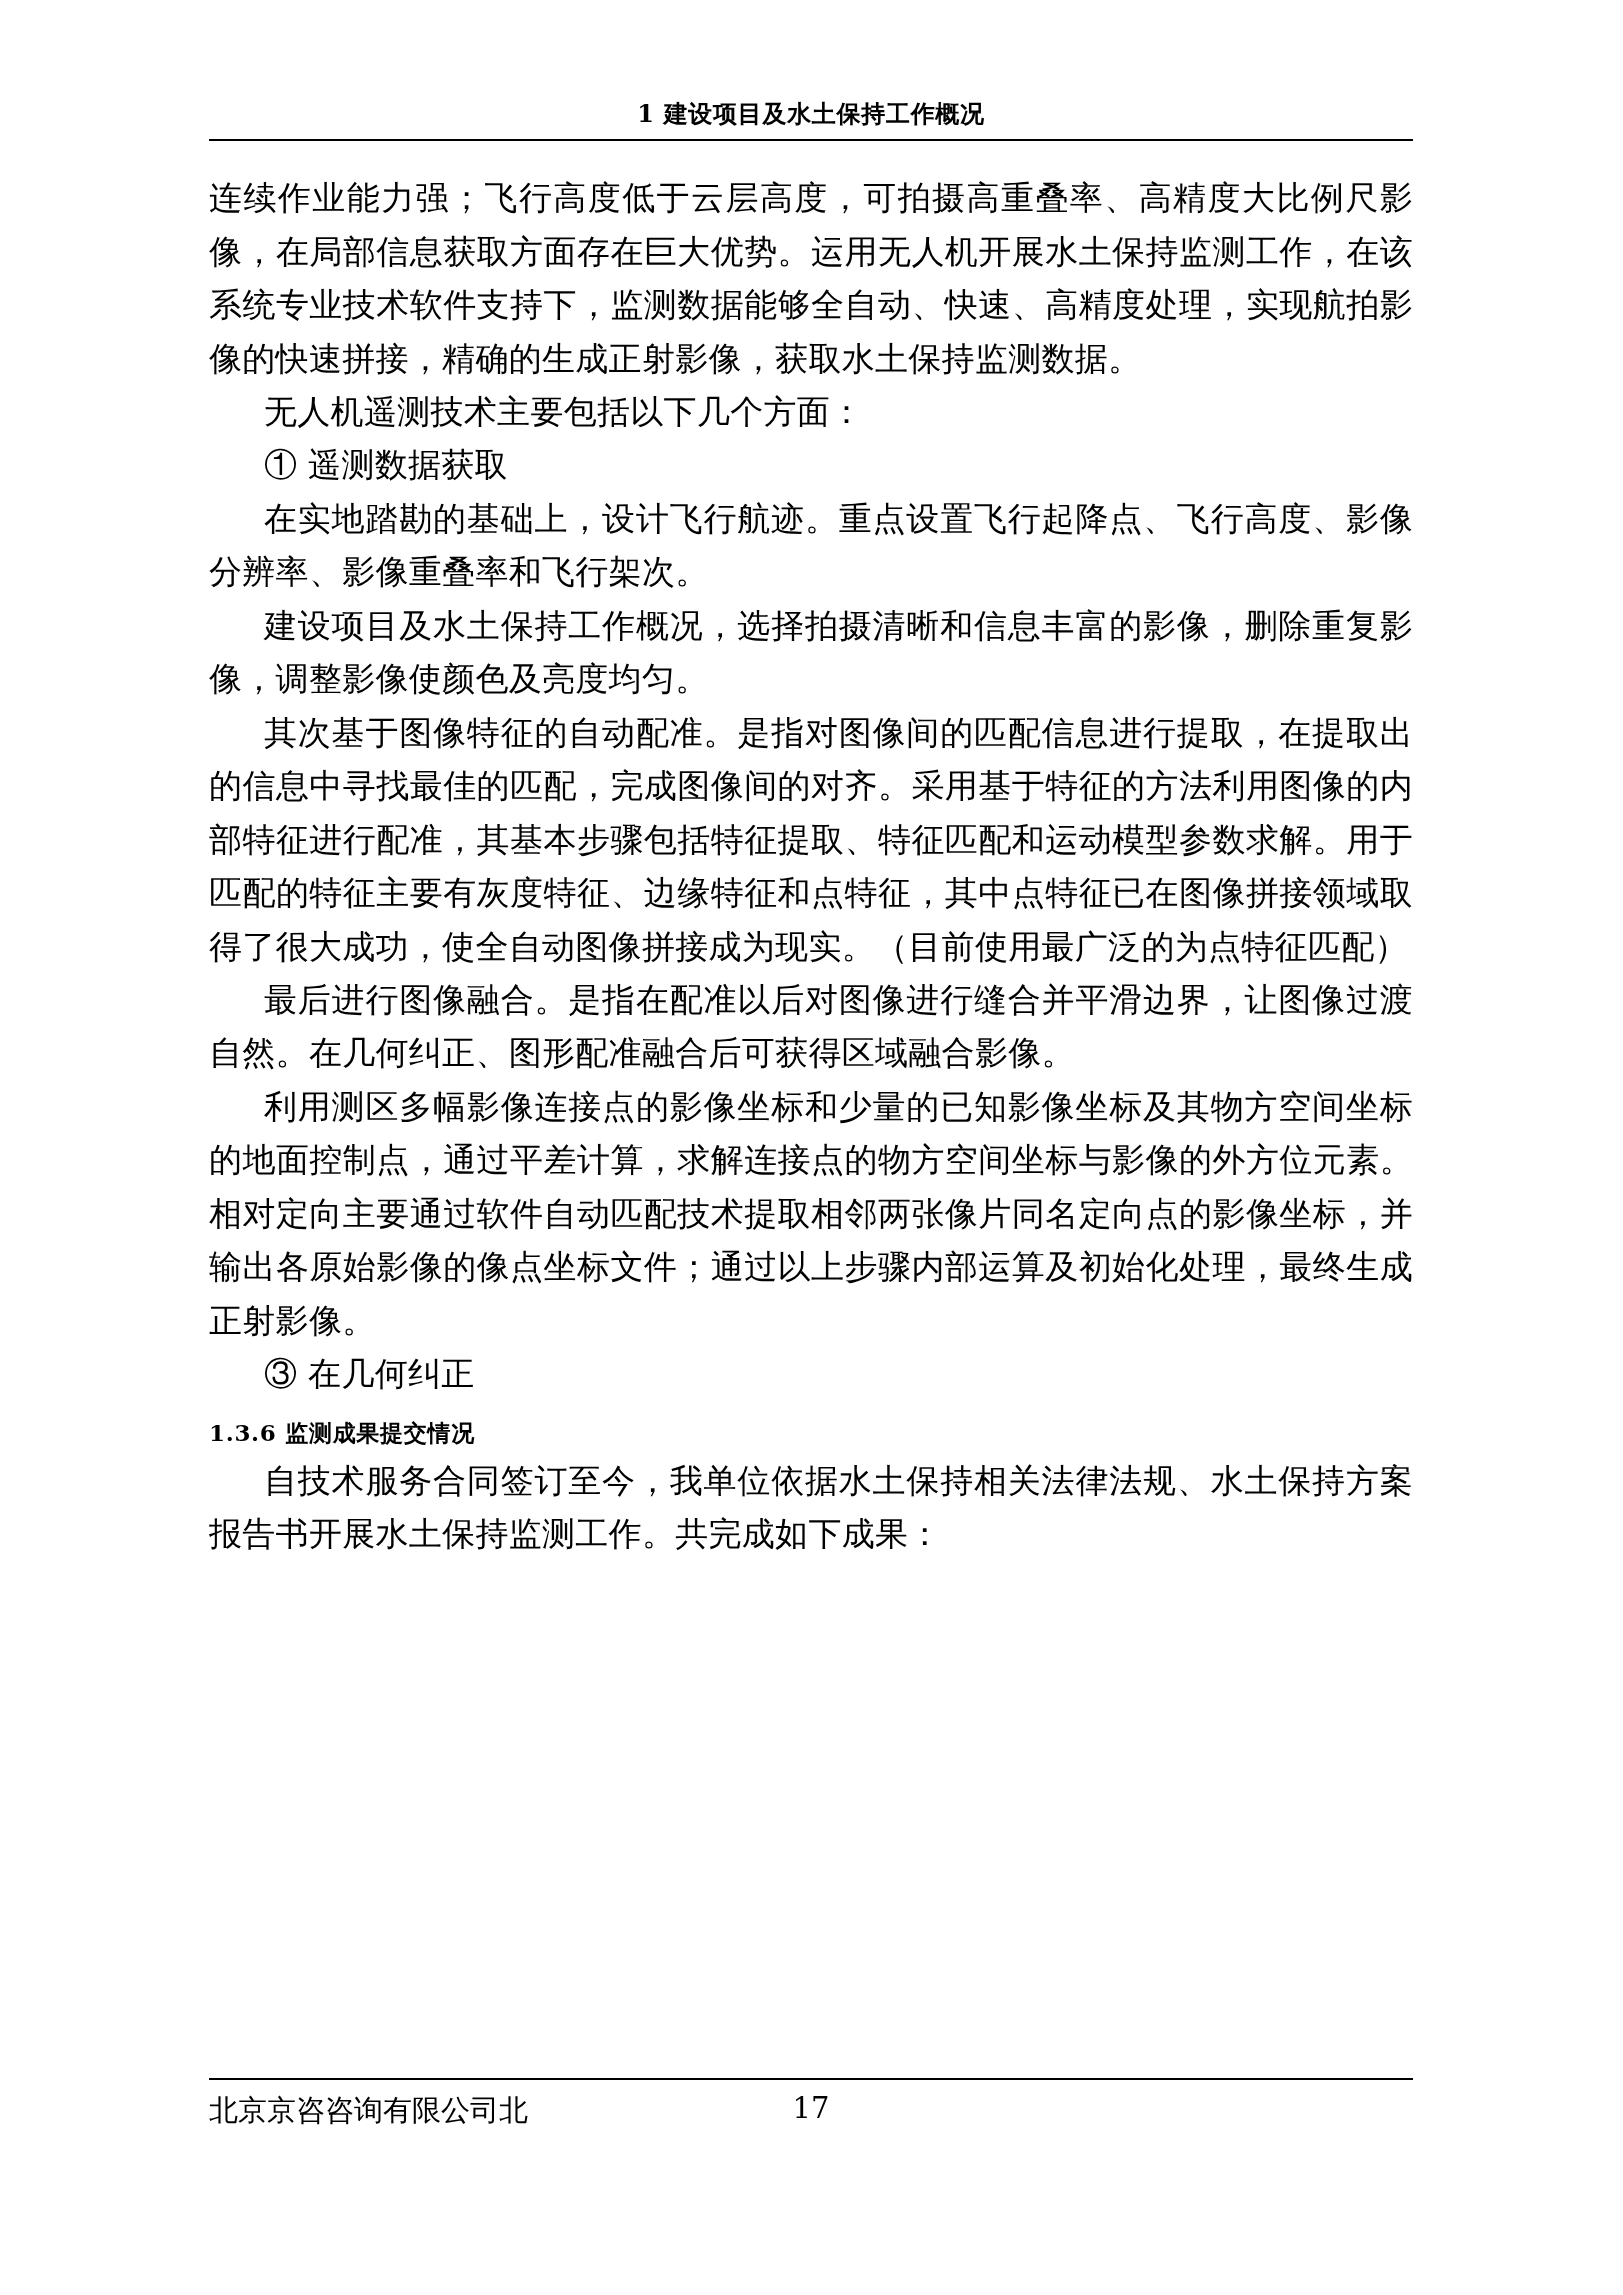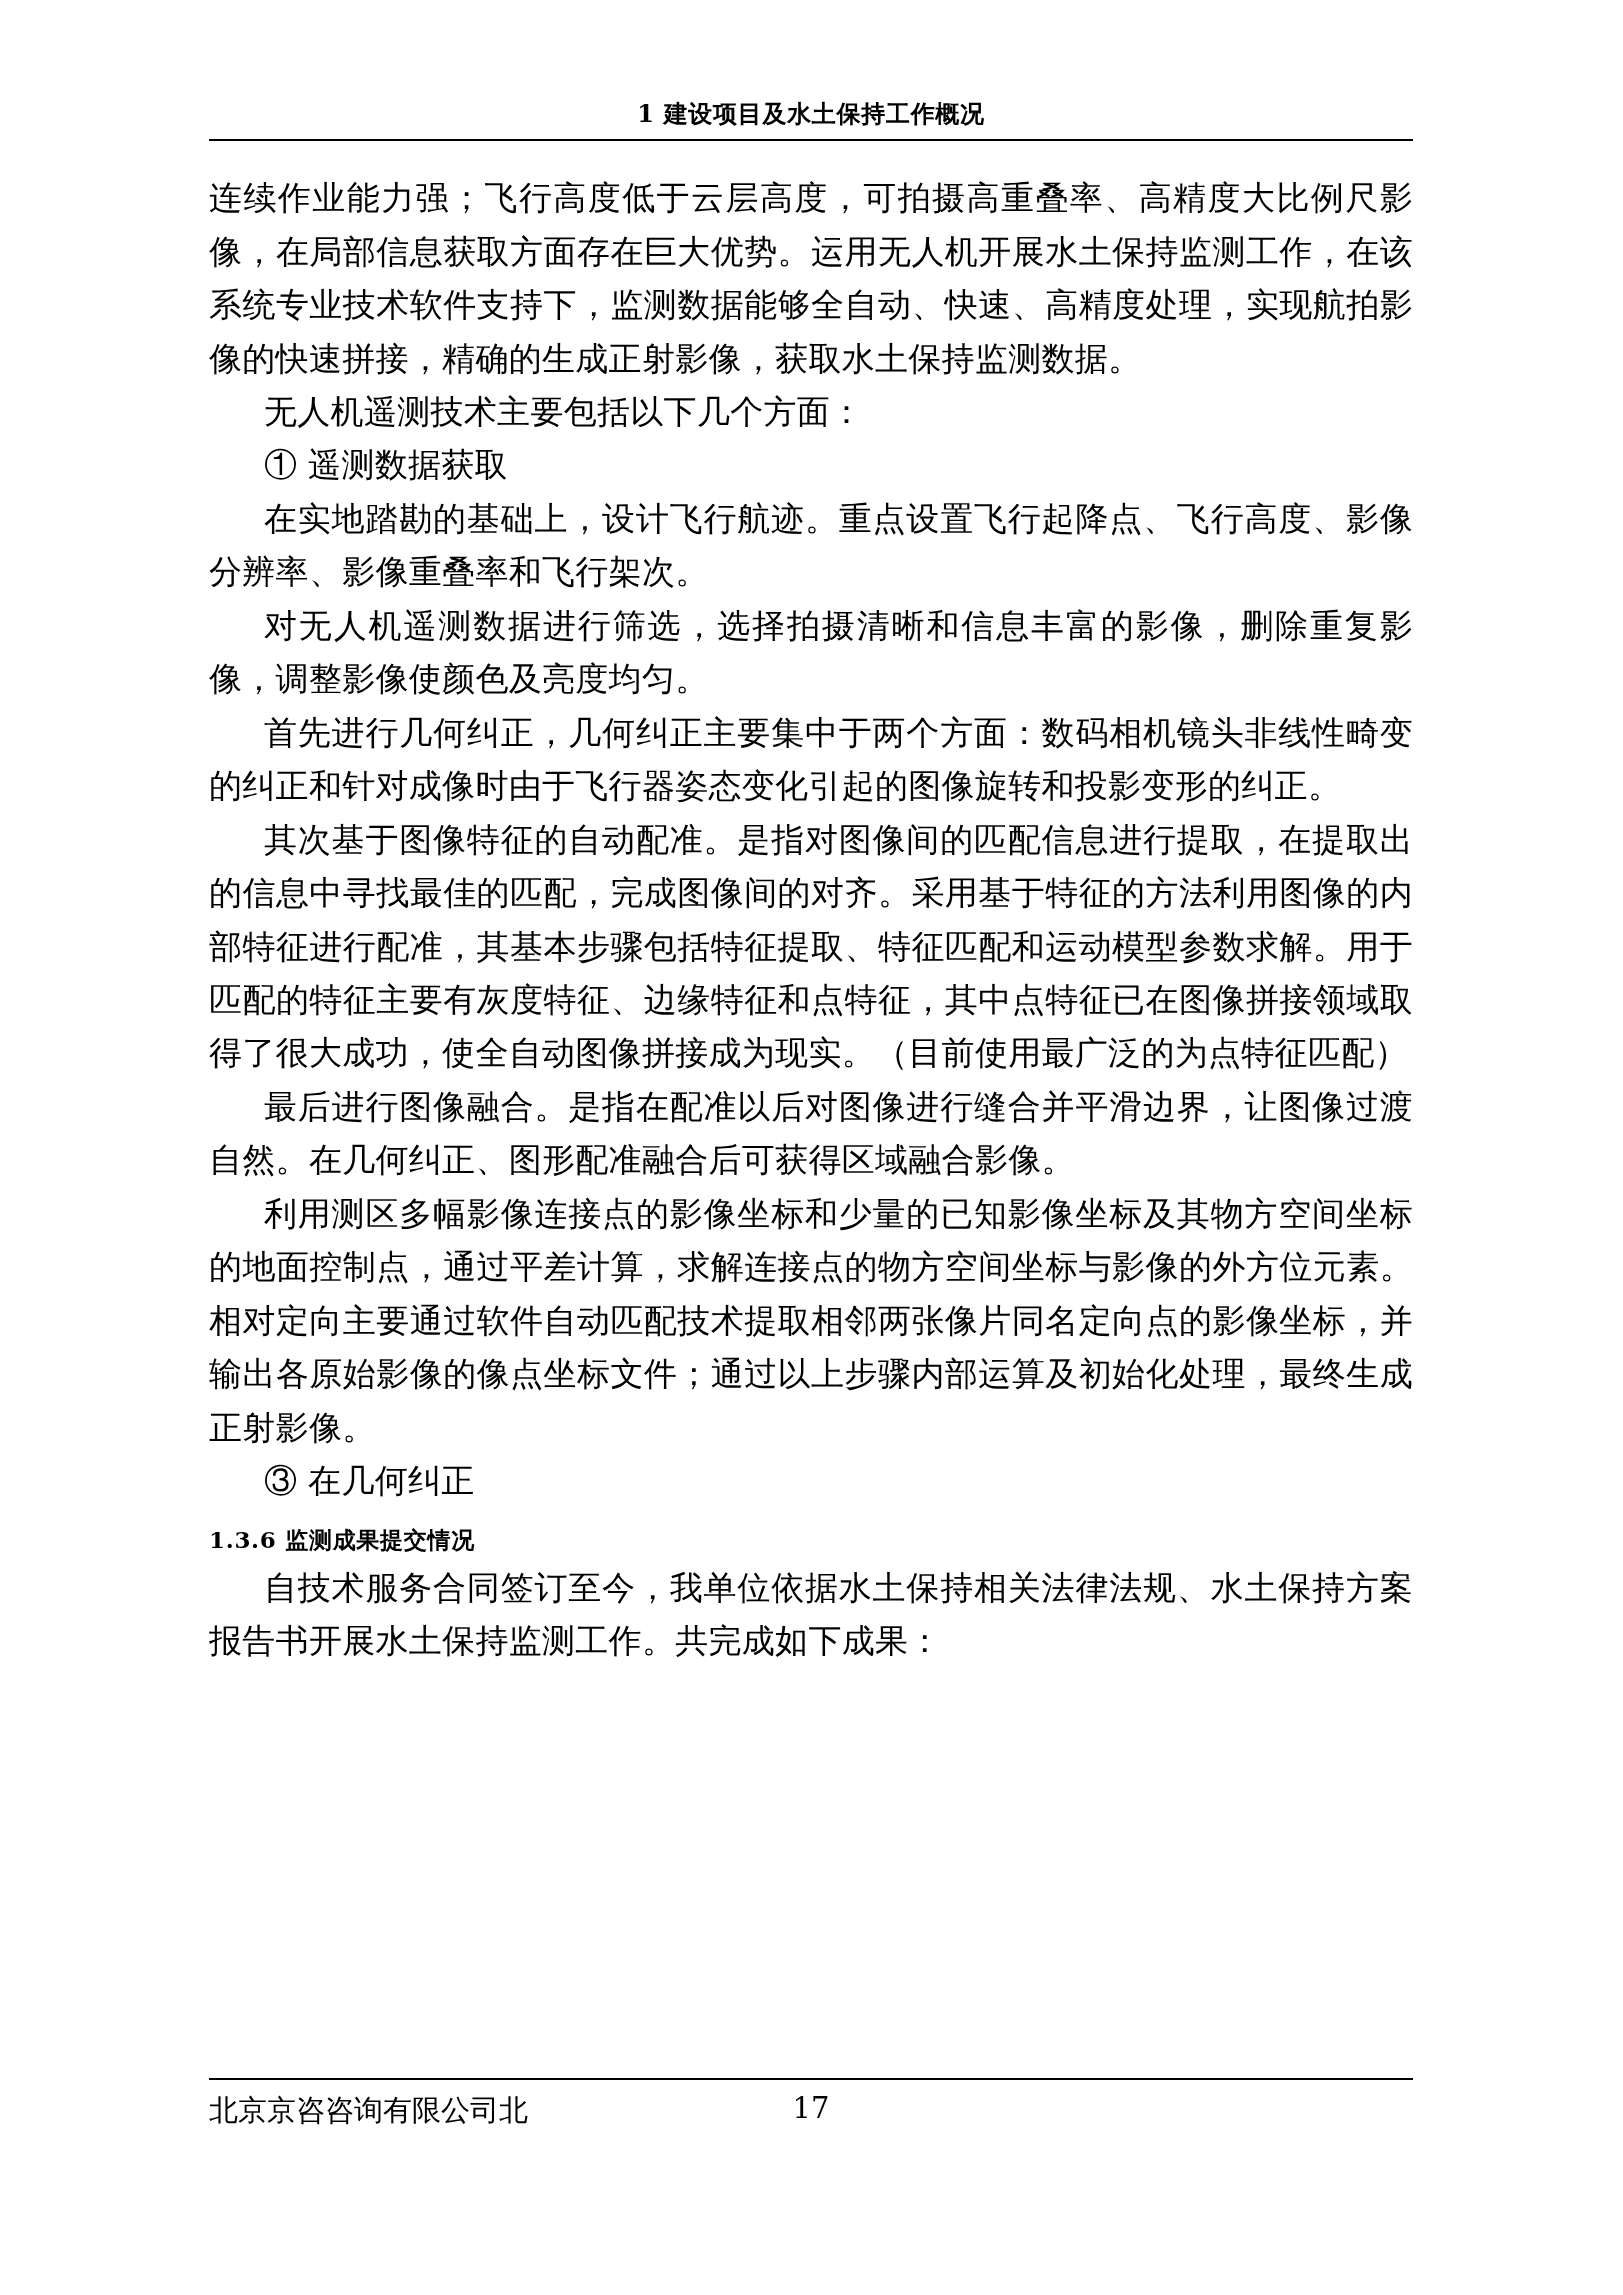--- a/index.html
+++ b/index.html
@@ -88,22 +88,21 @@
 
   <div class="content">
 
     <div class="header">1 建设项目及水土保持工作概况</div>
     <div class="header-rule"></div>
 
     <p class="body-text">连续作业能力强；飞行高度低于云层高度，可拍摄高重叠率、高精度大比例尺影像，在局部信息获取方面存在巨大优势。运用无人机开展水土保持监测工作，在该系统专业技术软件支持下，监测数据能够全自动、快速、高精度处理，实现航拍影像的快速拼接，精确的生成正射影像，获取水土保持监测数据。</p>
     <p class="body-text indent">无人机遥测技术主要包括以下几个方面：</p>
     <p class="body-text indent">① 遥测数据获取</p>
     <p class="body-text indent">在实地踏勘的基础上，设计飞行航迹。重点设置飞行起降点、飞行高度、影像分辨率、影像重叠率和飞行架次。</p>
-    <p class="body-text indent">对无人机遥测数据进行筛选，选择拍摄清晰和信息丰富的影像，删除重复影像，调整影像使颜色及亮度均匀。</p>
-    <p class="body-text indent">首先进行几何纠正，几何纠正主要集中于两个方面：数码相机镜头非线性畸变的纠正和针对成像时由于飞行器姿态变化引起的图像旋转和投影变形的纠正。</p>
+    <p class="body-text indent">建设项目及水土保持工作概况，选择拍摄清晰和信息丰富的影像，删除重复影像，调整影像使颜色及亮度均匀。</p>
     <p class="body-text indent">其次基于图像特征的自动配准。是指对图像间的匹配信息进行提取，在提取出的信息中寻找最佳的匹配，完成图像间的对齐。采用基于特征的方法利用图像的内部特征进行配准，其基本步骤包括特征提取、特征匹配和运动模型参数求解。用于匹配的特征主要有灰度特征、边缘特征和点特征，其中点特征已在图像拼接领域取得了很大成功，使全自动图像拼接成为现实。（目前使用最广泛的为点特征匹配）</p>
     <p class="body-text indent">最后进行图像融合。是指在配准以后对图像进行缝合并平滑边界，让图像过渡自然。在几何纠正、图形配准融合后可获得区域融合影像。</p>
     <p class="body-text indent">利用测区多幅影像连接点的影像坐标和少量的已知影像坐标及其物方空间坐标的地面控制点，通过平差计算，求解连接点的物方空间坐标与影像的外方位元素。相对定向主要通过软件自动匹配技术提取相邻两张像片同名定向点的影像坐标，并输出各原始影像的像点坐标文件；通过以上步骤内部运算及初始化处理，最终生成正射影像。</p>
     <p class="body-text indent">③ 在几何纠正</p>
 
     <h3 class="section-heading">1.3.6  监测成果提交情况</h3>
 
     <p class="body-text indent">自技术服务合同签订至今，我单位依据水土保持相关法律法规、水土保持方案报告书开展水土保持监测工作。共完成如下成果：</p>
 
   </div>

